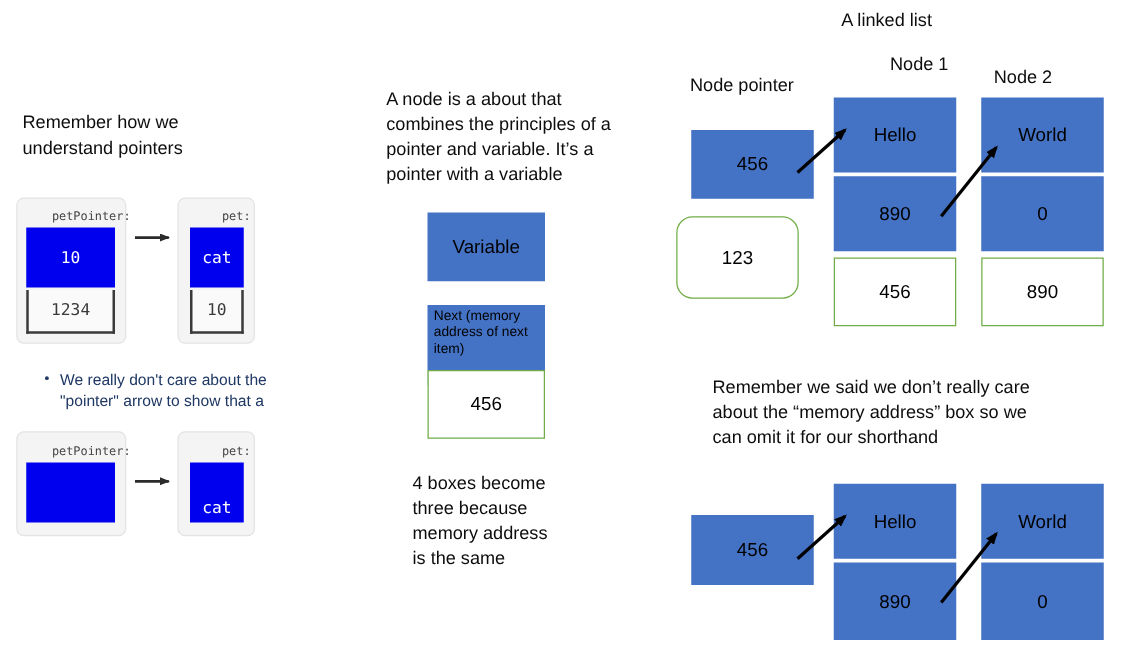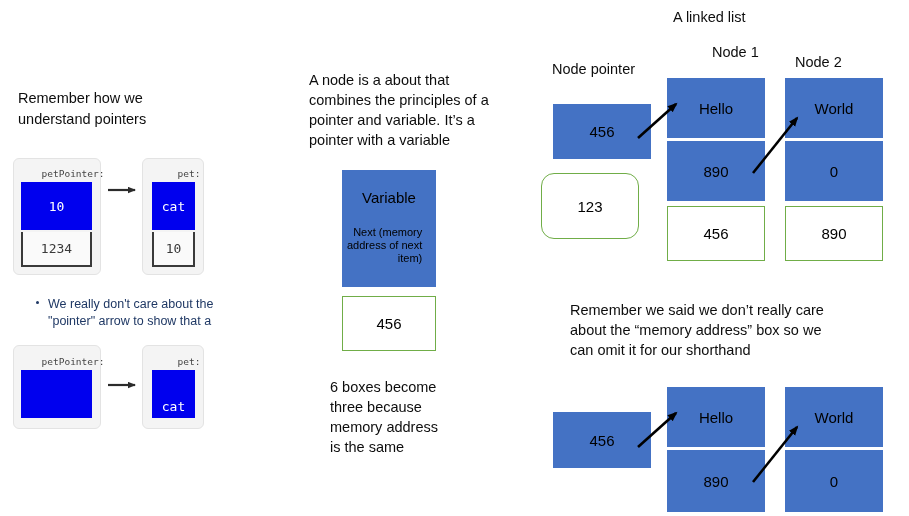--- a/index.html
+++ b/index.html
@@ -165,26 +165,26 @@
 <div class="abs ptr-card" style="left:142px; top:345px; width:62px; height:84px;"></div>
 <div class="abs ptr-card-title" style="left:142px; top:356px; width:62px;">pet:</div>
 <div class="abs blue-cell" style="left:152px; top:370px; width:43px; height:48px; align-items:flex-end; padding-bottom:4px;">cat</div>
 
 <div class="abs body-text" style="left:309px; top:70px; width:215px;">A node is a about that
 combines the principles of a
 pointer and variable. It’s a
 pointer with a variable</div>
 
 <div class="abs pbox" style="left:342px; top:170px; width:94px; height:55px;">Variable</div>
-<div class="abs pbox small-text pbox-left" style="left:342px; top:223px; width:94px; height:64px; white-space:pre-line;text-align:right;">Next (memory
+<div class="abs pbox small-text pbox-left" style="left:342px; top:244px; width:94px; height:64px; white-space:pre-line;">Next (memory
 address of next
 item)</div>
 <div class="abs wbox" style="left:342px; top:296px; width:94px; height:55px;">456</div>
 
-<div class="abs body-text" style="left:330px; top:377px; width:180px;">6 boxes become
+<div class="abs body-text" style="left:330px; top:377px; width:180px;">4 boxes become
 three because
 memory address
 is the same</div>
 
 <div class="abs label-text" style="left:673px; top:8px;">A linked list</div>
 
 <div class="abs label-text" style="left:552px; top:60px;">Node pointer</div>
 <div class="abs label-text" style="left:712px; top:43px;">Node 1</div>
 <div class="abs label-text" style="left:795px; top:53px;">Node 2</div>
 

